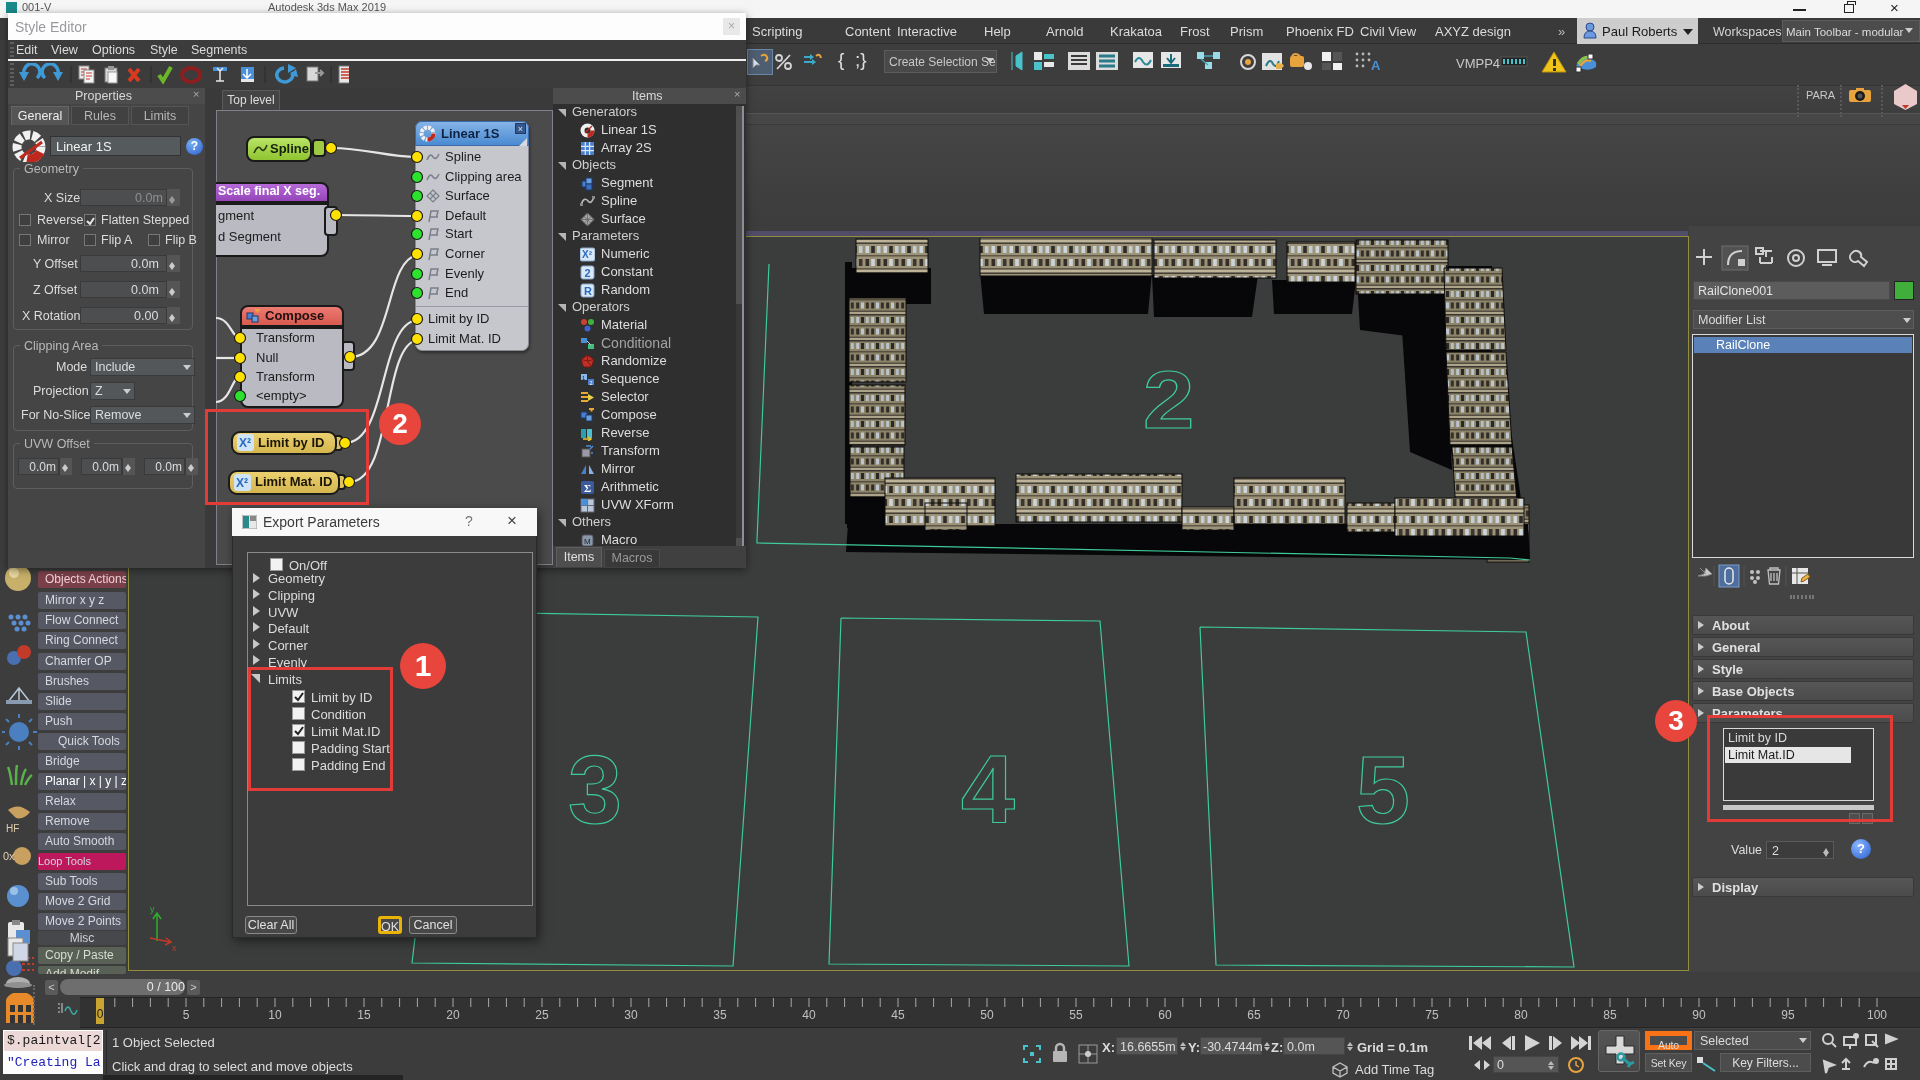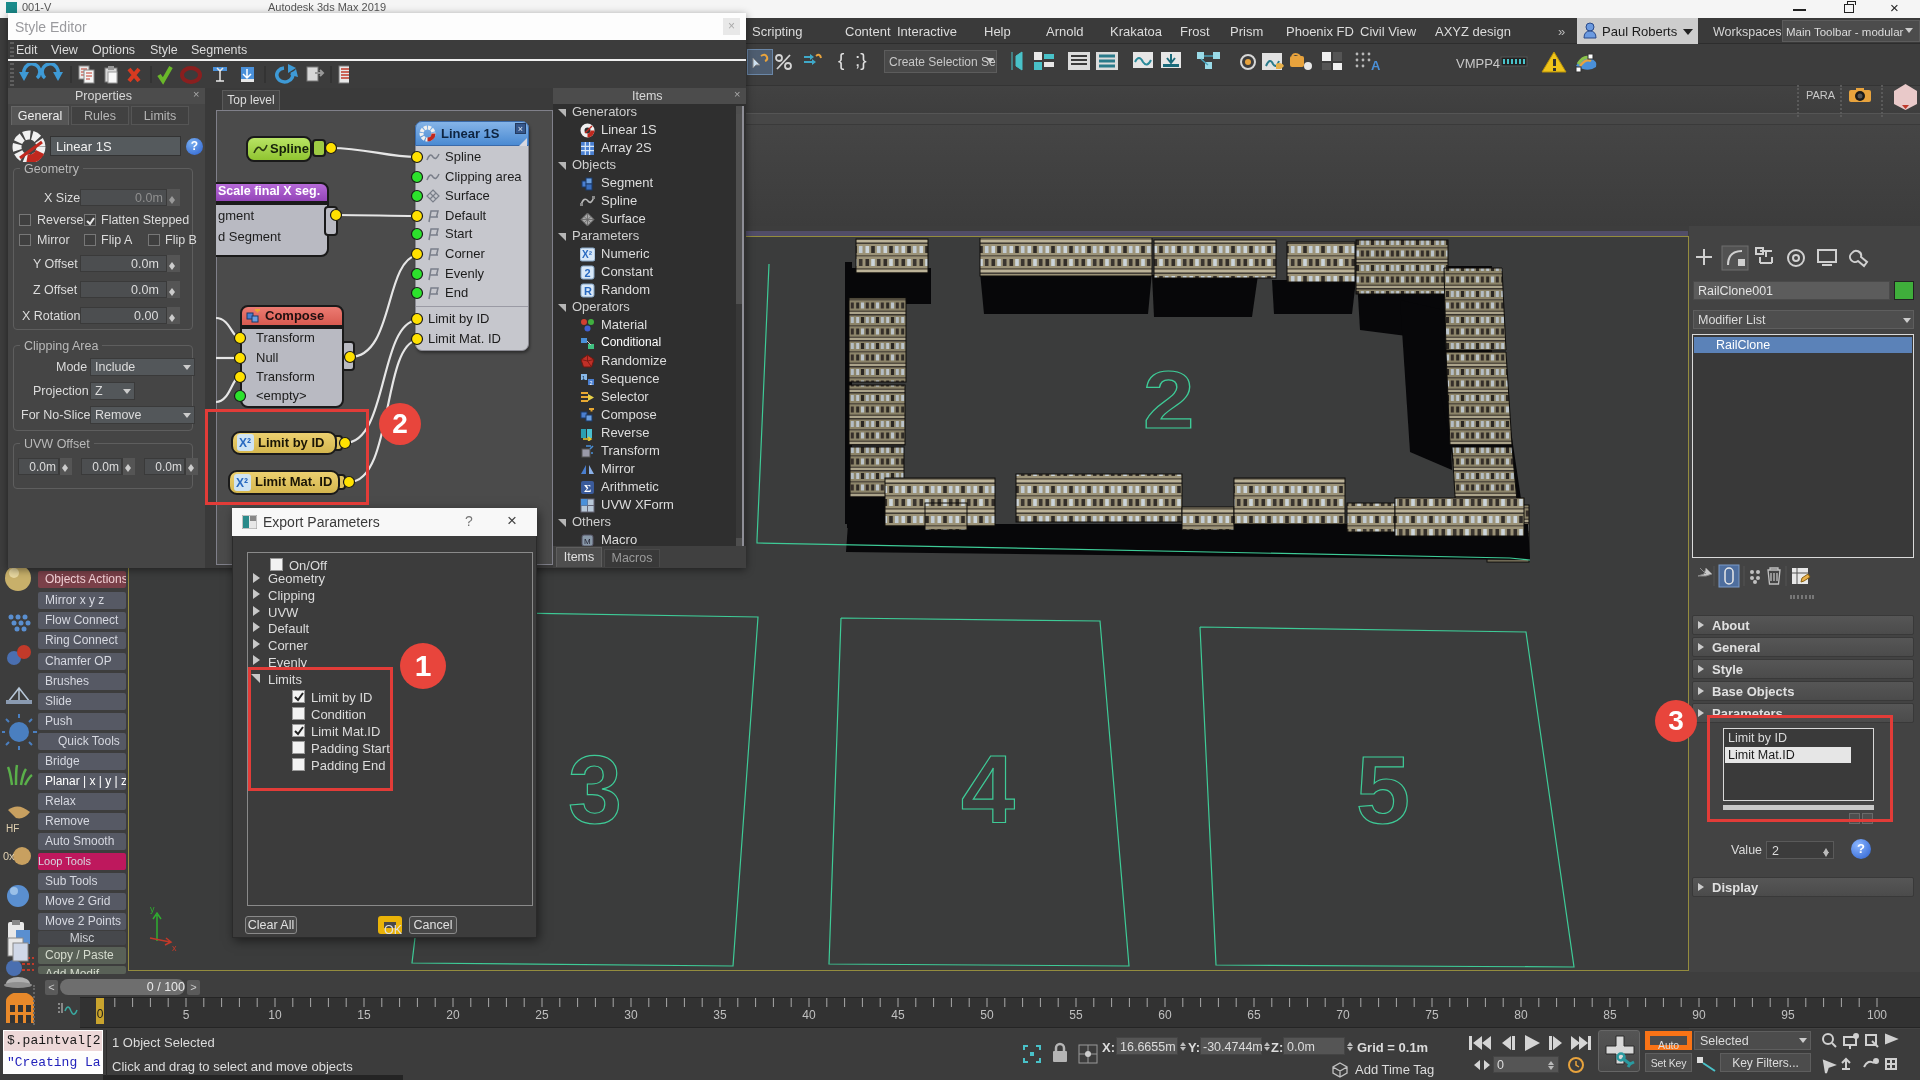--- a/index.html
+++ b/index.html
@@ -869,21 +869,21 @@
       <circle cx="4" cy="4" r="3" fill="#d04030"></circle>
       <circle cx="11" cy="4" r="3" fill="#40b040"></circle>
       <circle cx="7.5" cy="10.5" r="3" fill="#4060d0"></circle>
     </svg>
     <div class="tx" style="left:601px;top:317px;font-size:13px;color:#dedede">Material</div>
 <svg class="ico" style="left:580px;top:336px" width="15" height="15" viewBox="0 0 15 15">
       <rect x="1" y="2" width="6" height="5" fill="#4a90d9"></rect>
       <rect x="8" y="8" width="6" height="5" fill="#40c080"></rect>
       <path d="M7 5 l4 4" stroke="#ccc"></path>
     </svg>
-    <div class="tx" style="left:601px;top:335px;font-size:12px;color:#ffffff">Conditional</div>
+    <div class="tx" style="left:601px;top:335px;font-size:14px;color:#a3a3a3">Conditional</div>
 <svg class="ico" style="left:580px;top:354px" width="15" height="15" viewBox="0 0 15 15">
       <path d="M7.5 1 L14 5.5 L11.5 13 L3.5 13 L1 5.5 Z" fill="#c03028" stroke="#701810"></path>
       <path d="M7.5 1 V7 L1 5.5 M7.5 7 L11.5 13 M7.5 7 L14 5.5" stroke="#701810" stroke-width="0.8" fill="none"></path>
     </svg>
     <div class="tx" style="left:601px;top:353px;font-size:13px;color:#dedede">Randomize</div>
 <svg class="ico" style="left:580px;top:372px" width="15" height="15" viewBox="0 0 15 15">
       <rect x="1" y="2" width="6" height="6" fill="#88b8e8"></rect>
       <rect x="8" y="7" width="6" height="6" fill="#4a7fd0"></rect>
       <text x="2" y="7.5" font-size="5.5" fill="#123">1</text>
       <text x="9.5" y="12.5" font-size="5.5" fill="#fff">2</text>
@@ -1098,21 +1098,21 @@
 <svg class="ico" style="left:293px;top:725px" width="12" height="12">
       <path d="M2 6 l3 3 5 -7" stroke="#222" stroke-width="2" fill="none"></path>
     </svg>
 <div class="tx" style="left:311px;top:724px;font-size:13px">Limit Mat.ID</div>
 <div class="abs" style="left:292px;top:741px;width:13px;height:13px;background:#f2f2f2;border:1px solid #999"></div>
 <div class="tx" style="left:311px;top:741px;font-size:13px">Padding Start</div>
 <div class="abs" style="left:292px;top:758px;width:13px;height:13px;background:#f2f2f2;border:1px solid #999"></div>
 <div class="tx" style="left:311px;top:758px;font-size:13px">Padding End</div>
 
 <div class="abs" style="left:245px;top:916px;width:52px;height:18px;background:#484848;border:1px solid #8a8a8a;border-radius:3px;color:#e0e0e0;font-size:12.5px;text-align:center;line-height:17px">Clear All</div>
-<div class="abs" style="left:378px;top:916px;width:24px;height:18px;background:#484848;border:6px solid #eab308;border-radius:3px;color:#e0e0e0;font-size:12.5px;text-align:center;line-height:17px">OK</div>
+<div class="abs" style="left:378px;top:916px;width:24px;height:18px;background:#484848;border:3px solid #eab308;border-radius:3px;color:#e0e0e0;font-size:12.5px;text-align:center;line-height:17px">OK</div>
 <div class="abs" style="left:409px;top:916px;width:48px;height:18px;background:#484848;border:1px solid #8a8a8a;border-radius:3px;color:#e0e0e0;font-size:12.5px;text-align:center;line-height:17px">Cancel</div>
 
 <div class="abs" style="left:205px;top:409px;width:164px;height:96px;border:3px solid #e23c38"></div>
 <div class="abs" style="left:379px;top:403px;width:42px;height:42px;border-radius:50%;background:#e8453c;color:#fff;font-weight:bold;font-size:28px;text-align:center;line-height:42px">2</div>
 <div class="abs" style="left:248px;top:667px;width:145px;height:124px;border:3px solid #e23c38"></div>
 <div class="abs" style="left:400px;top:643px;width:46px;height:46px;border-radius:50%;background:#e8453c;color:#fff;font-weight:bold;font-size:30px;text-align:center;line-height:46px">1</div>
 <div class="abs" style="left:1707px;top:715px;width:186px;height:107px;border:3px solid #e23c38"></div>
 <div class="abs" style="left:1655px;top:700px;width:42px;height:42px;border-radius:50%;background:#e8453c;color:#fff;font-weight:bold;font-size:28px;text-align:center;line-height:42px">3</div>
 
 </div>

